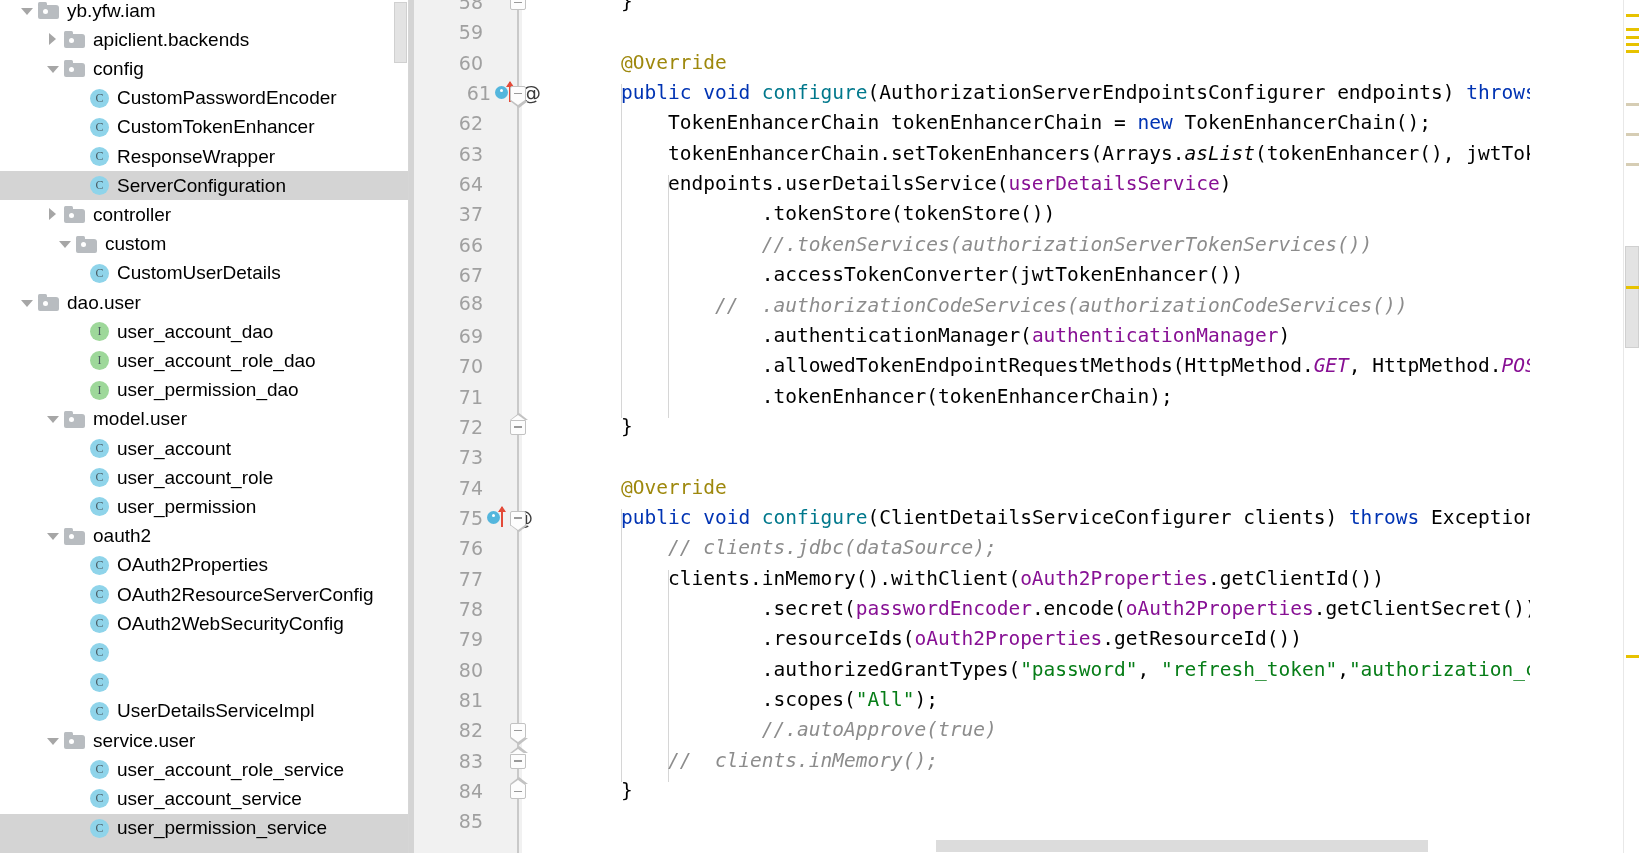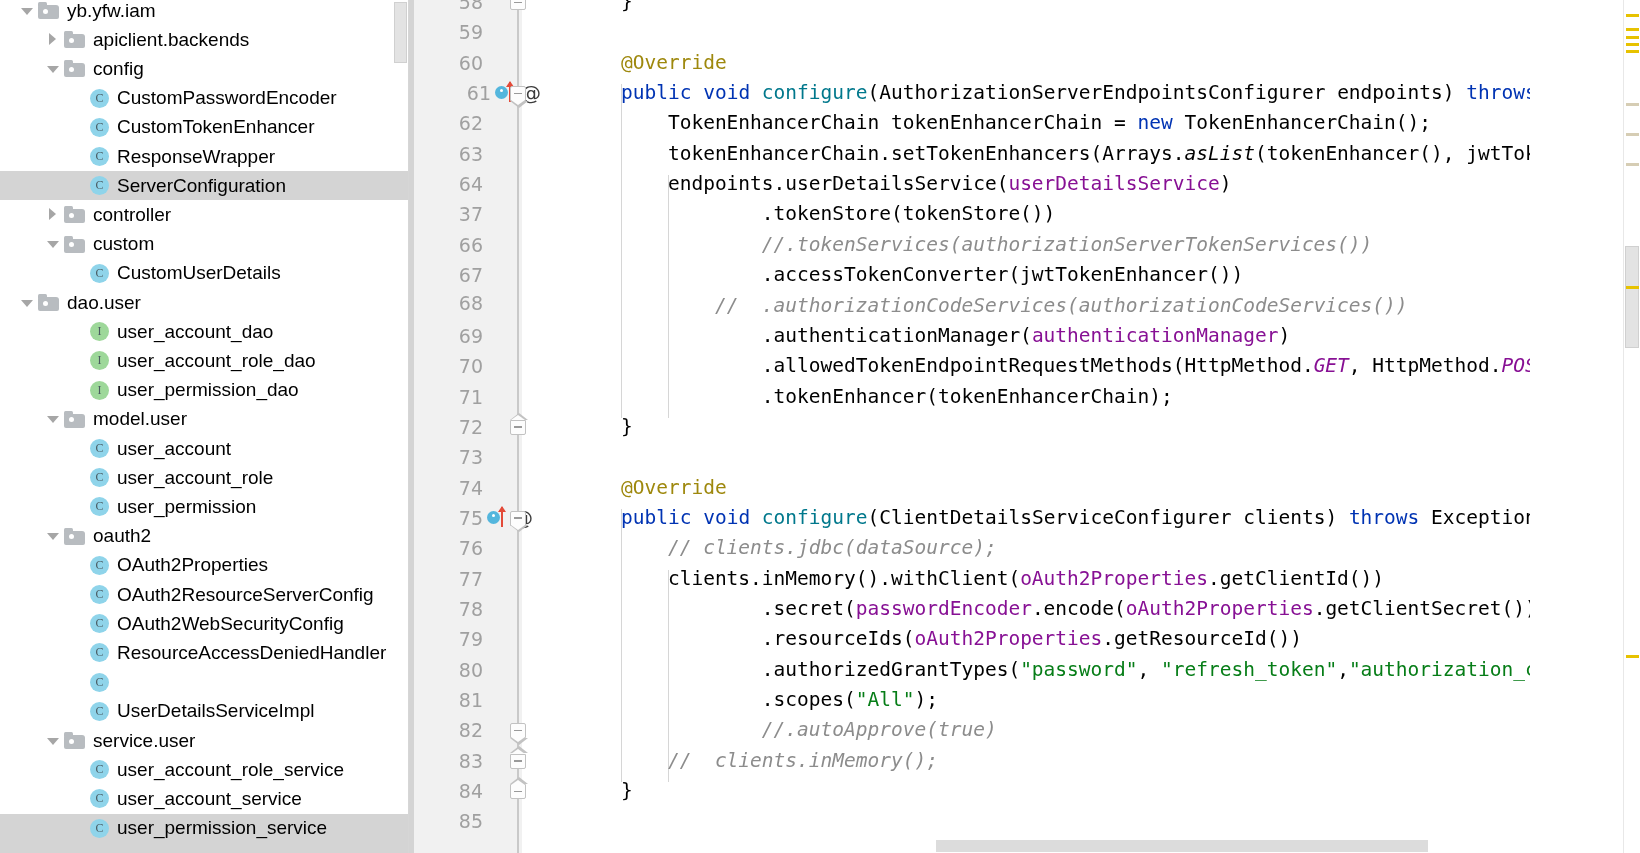--- a/index.html
+++ b/index.html
@@ -378,21 +378,21 @@
         </li>
         <li class="tree-row" style="position: absolute; left: 0px; right: 0px; top: 200.4px; padding-left: 44px;">
           <span class="twisty collapsed"></span>
           <span class="ic ic-folder">
             <span class="ftab"></span>
             <span class="fbody"></span>
             <span class="fdot"></span>
           </span>
           <span class="tree-label">controller</span>
         </li>
-        <li class="tree-row" style="position: absolute; left: 0px; right: 0px; top: 229.6px; padding-left: 44px;">
+        <li class="tree-row" style="position: absolute; left: 12px; right: 0px; top: 229.6px; padding-left: 44px;">
           <span class="twisty expanded"></span>
           <span class="ic ic-folder">
             <span class="ftab"></span>
             <span class="fbody"></span>
             <span class="fdot"></span>
           </span>
           <span class="tree-label">custom</span>
         </li>
         <li class="tree-row" style="position: absolute; left: 0px; right: 0px; top: 258.8px; padding-left: 70px;">
           <span class="twisty"></span>
@@ -467,21 +467,20 @@
           <span class="tree-label">OAuth2ResourceServerConfig</span>
         </li>
         <li class="tree-row" style="position: absolute; left: 0px; right: 0px; top: 609.2px; padding-left: 70px;">
           <span class="twisty"></span>
           <span class="ic ic-badge cls">C</span>
           <span class="tree-label">OAuth2WebSecurityConfig</span>
         </li>
         <li class="tree-row" style="position: absolute; left: 0px; right: 0px; top: 638.4px; padding-left: 70px;">
           <span class="twisty"></span>
           <span class="ic ic-badge cls">C</span>
-          <span class="tree-label">ResourceAccessDeniedHandler</span>
         </li>
         <li class="tree-row" style="position: absolute; left: 0px; right: 0px; top: 667.6px; padding-left: 70px;">
           <span class="twisty"></span>
           <span class="ic ic-badge cls">C</span>
         </li>
         <li class="tree-row" style="position: absolute; left: 0px; right: 0px; top: 696.8px; padding-left: 70px;">
           <span class="twisty"></span>
           <span class="ic ic-badge cls">C</span>
           <span class="tree-label">UserDetailsServiceImpl</span>
         </li>

